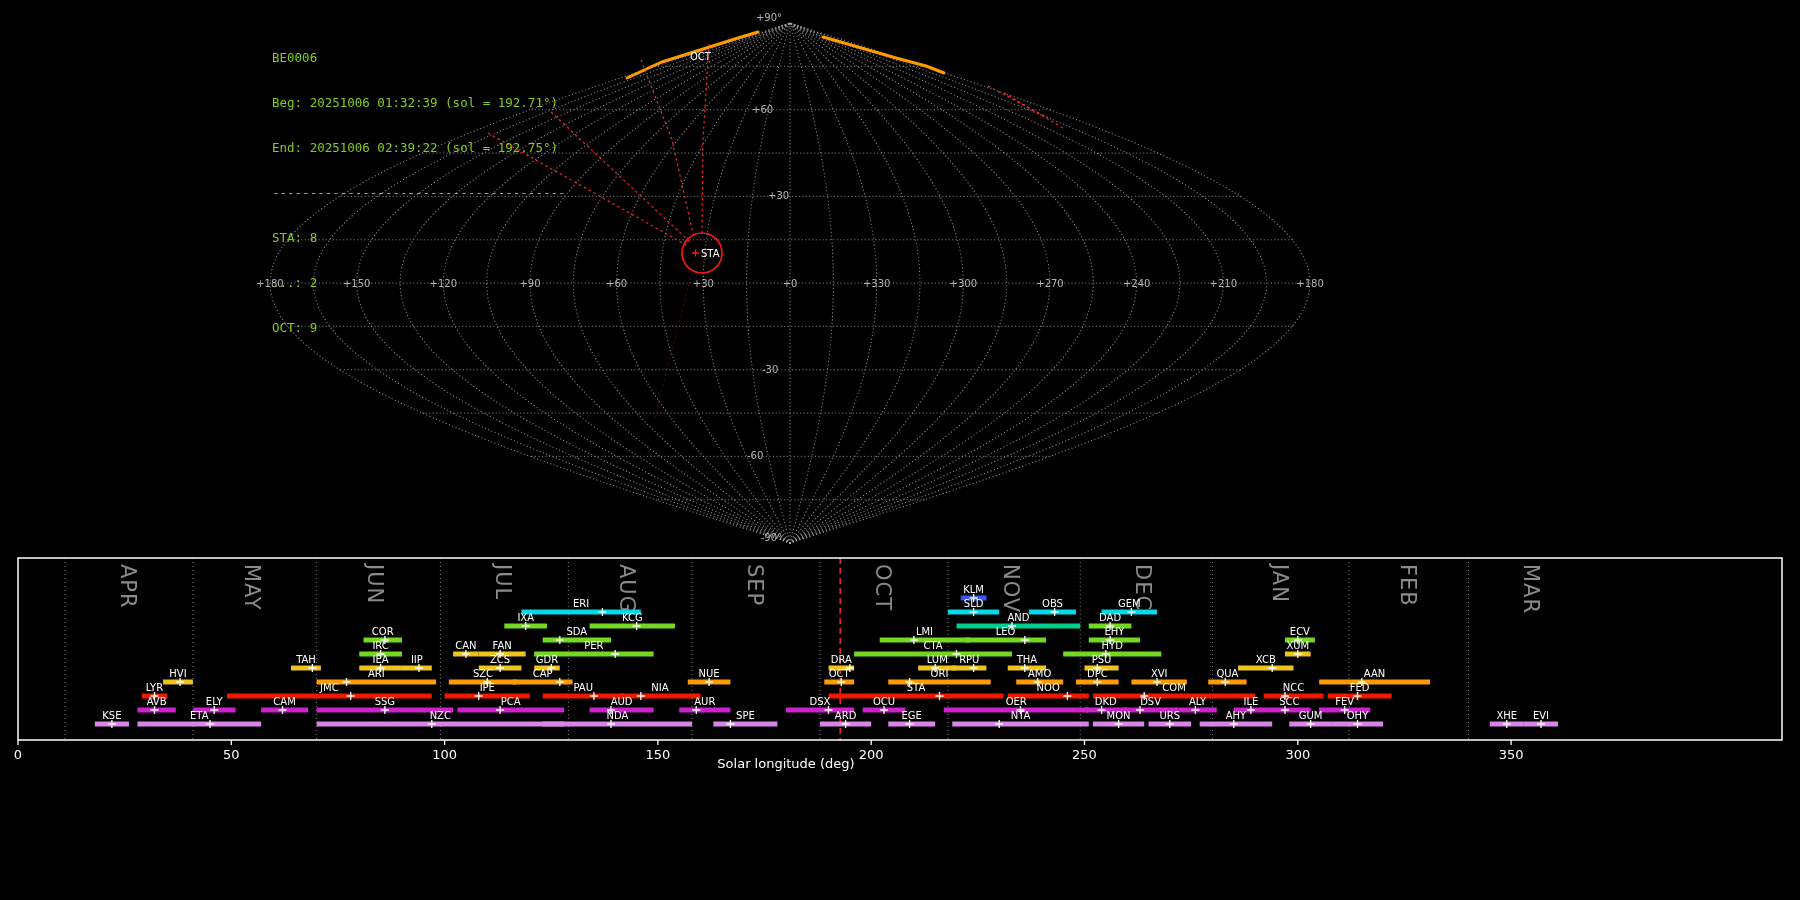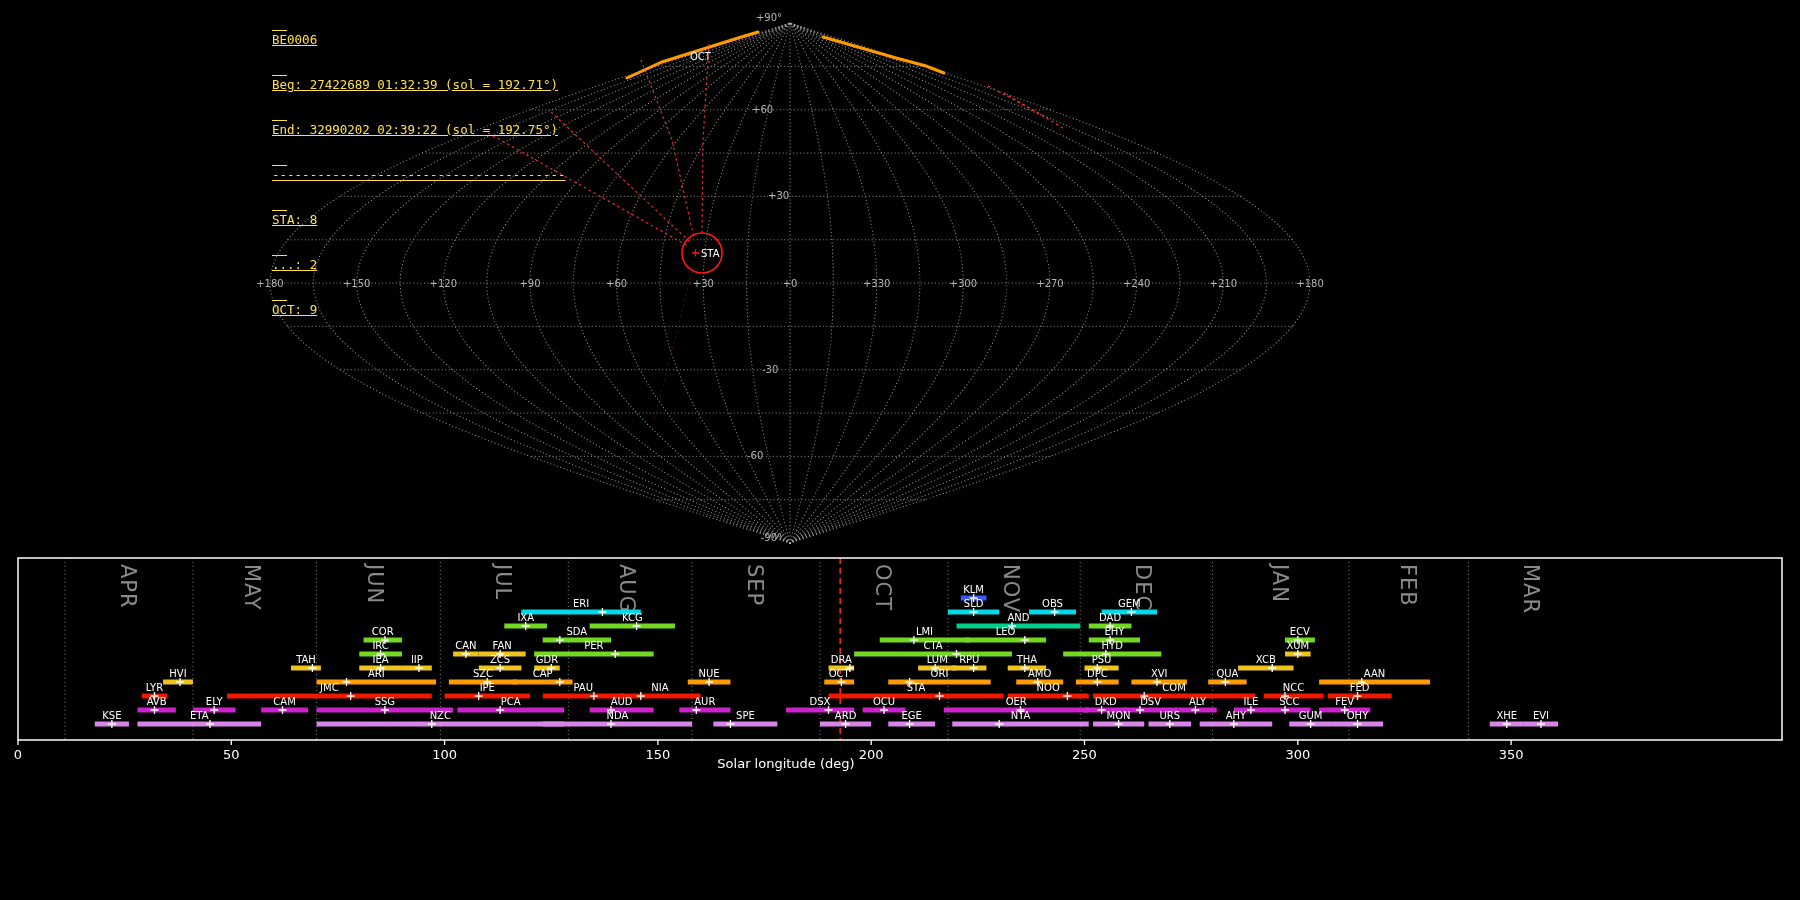--- a/index.html
+++ b/index.html
@@ -1,19 +1,19 @@
 <!DOCTYPE html>
 <html><head>
 <meta charset="utf-8">
 <style>
   html,body{margin:0;padding:0;background:#000;}
   body{width:1800px;height:900px;position:relative;overflow:hidden;}
   #plot{position:absolute;left:0;top:0;}
-  #info{position:absolute;left:272px;top:2px;color:#fde047;
-        font:12.5px/15px "DejaVu Sans Mono", monospace;white-space:pre;text-decoration:underline;}
+  #info{position:absolute;left:272px;top:20px;color:#84cc16;
+        font:12.5px/15px "DejaVu Sans Mono", monospace;white-space:pre;}
   text{font-family:"DejaVu Sans", sans-serif;}
   .glabel{fill:#b5b5b5;font-size:10px;}
   .slabel{fill:#ffffff;font-size:10px;}
   .month{fill:#8a8a8a;font-size:21px;letter-spacing:1px;}
   .tick{fill:#ffffff;font-size:13px;}
 </style>
 </head>
 <body>
 
 <svg id="plot" width="1800" height="900" viewBox="0 0 1800 900">
@@ -567,19 +567,19 @@
       <line x1="1297.8" y1="740" x2="1297.8" y2="745" stroke="#fff" stroke-width="1.3"></line>
       <text x="1297.8" y="759" text-anchor="middle" class="tick">300</text>
       <line x1="1511.1" y1="740" x2="1511.1" y2="745" stroke="#fff" stroke-width="1.3"></line>
       <text x="1511.1" y="759" text-anchor="middle" class="tick">350</text>
       <text x="786" y="768" text-anchor="middle" class="tick">Solar longitude (deg)</text>
     </g>
   </svg>
 
 <div id="info">
   <div>BE0006</div>
-  <div>Beg: 27422689 01:32:39 (sol = 192.71°)</div>
-  <div>End: 32990202 02:39:22 (sol = 192.75°)</div>
+  <div>Beg: 20251006 01:32:39 (sol = 192.71°)</div>
+  <div>End: 20251006 02:39:22 (sol = 192.75°)</div>
   <div>---------------------------------------</div>
   <div>STA: 8</div>
   <div>...: 2</div>
   <div>OCT: 9</div>
 </div>
 
 </body></html>

